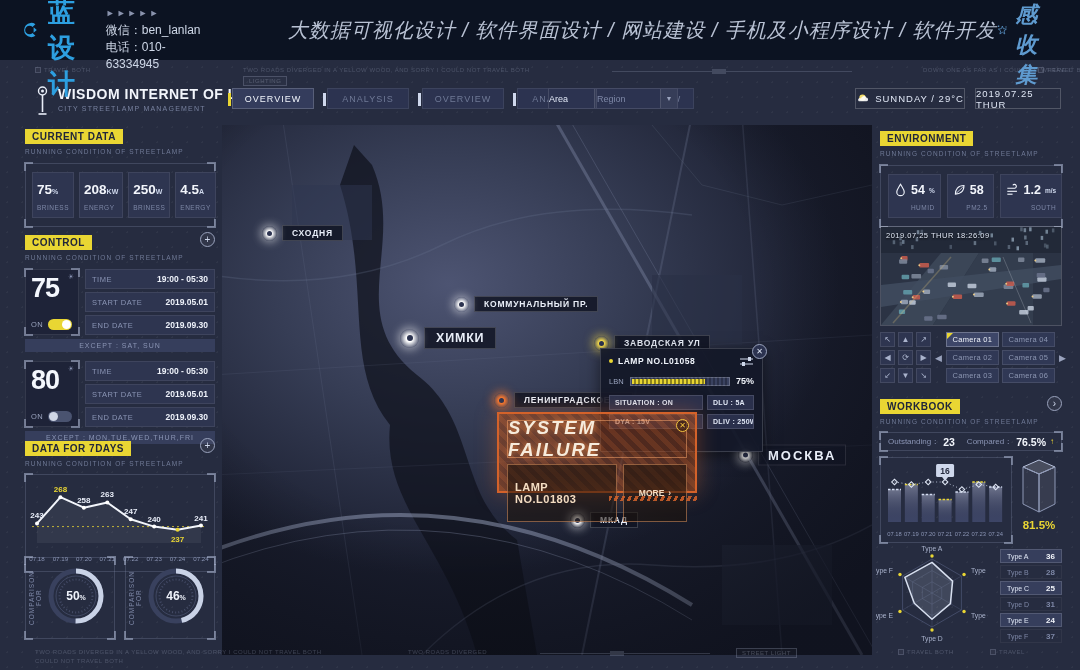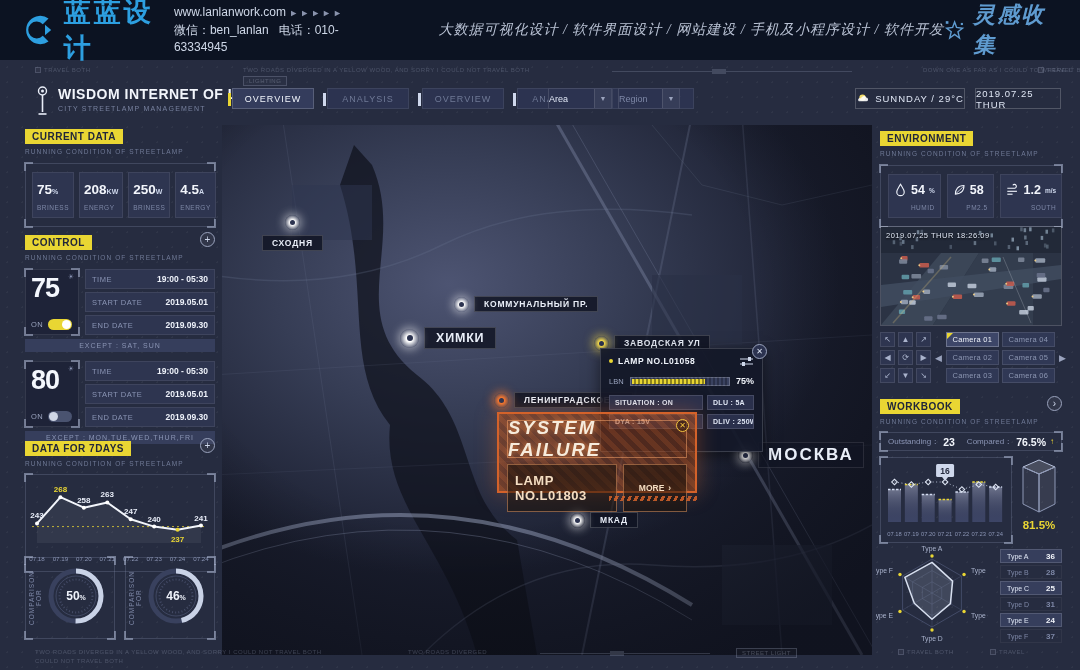--- a/index.html
+++ b/index.html
@@ -5,21 +5,21 @@
   *{box-sizing:border-box;margin:0;padding:0}
   html,body{width:1080px;height:670px;overflow:hidden}
   body{font-family:"Liberation Sans","DejaVu Sans",sans-serif;background:#272d42;position:relative;color:#e8edf8}
 
   
   .banner{position:absolute;left:0;top:0;width:1080px;height:60px;background:#0c1322;display:flex;align-items:center;padding:0 22px;z-index:40}
   .logo-wrap{display:flex;align-items:center;gap:10px}
   .logo-text{color:#2d9fe0;font-size:27px;font-weight:bold;letter-spacing:3px}
   .contact{margin-left:4px;font-size:12px;color:#cfd8e8;line-height:17px}
   .contact .arrows{color:#8a93ad;font-size:9px;letter-spacing:2px}
-  .services{margin-left:70px;font-family:Liberation Serif, serif;font-style:italic;font-size:14px;color:#b9c2d4;letter-spacing:1px;white-space:nowrap}
+  .services{margin-left:70px;font-family:Liberation Sans, sans-serif;font-style:italic;font-size:20px;color:#b9c2d4;letter-spacing:1px;white-space:nowrap}
   .collect{margin-left:auto;display:flex;align-items:center;gap:8px;color:#5f9bd0;font-family:"Liberation Serif","DejaVu Serif",serif;font-weight:bold;font-style:italic;font-size:22px;letter-spacing:2px}
 
   
   .dash{position:absolute;left:0;top:60px;width:1080px;height:610px;background:#262c40;background-image:radial-gradient(rgba(255,255,255,.045) 1px,transparent 1px);background-size:15px 15px}
   .decor{position:absolute;font-size:6px;color:#aab3cc;opacity:.28;letter-spacing:.5px;white-space:nowrap}
   .cb{display:inline-block;width:6px;height:6px;border:1px solid #aab3cc;margin-right:3px;vertical-align:-1px;background:rgba(255,255,255,.15)}
   .mini-badge{display:inline-block;border:1px solid #aab3cc;padding:1px 5px;font-size:6px;color:#cfd8ec;background:rgba(255,255,255,.08)}
   .hline{position:absolute;height:1px;background:#aab3cc;opacity:.22}
   .hline .knob{position:absolute;top:-2px;width:14px;height:5px;background:#aab3cc}
 
@@ -88,21 +88,21 @@
   .map{position:absolute;left:222px;top:65px;width:650px;height:530px;overflow:hidden;background:radial-gradient(ellipse 60% 55% at 35% 30%,#4d5472 0%,#363d55 45%,#1a1e2f 100%)}
   .map-pin{position:absolute;display:flex;align-items:center;gap:5px;transform:translate(0,-50%);z-index:3}
   .pin-dot{width:15px;height:15px;border-radius:50%;background:radial-gradient(circle,#ffffff 25%,rgba(255,255,255,.25) 65%,transparent 75%);box-shadow:0 0 9px 2px rgba(255,255,255,.45);position:relative}
   .pin-dot::after{content:"";position:absolute;left:5px;top:5px;width:5px;height:5px;border-radius:50%;background:#2c3350}
   .map-pin.yellow .pin-dot{background:radial-gradient(circle,#ffe34d 25%,rgba(255,227,77,.25) 65%,transparent 75%);box-shadow:0 0 9px 2px rgba(255,227,77,.5)}
   .map-pin.orange .pin-dot{background:radial-gradient(circle,#ff7a2e 25%,rgba(255,122,46,.3) 65%,transparent 75%);box-shadow:0 0 9px 2px rgba(255,122,46,.55)}
   .pin-label{background:rgba(16,20,34,.82);border:1px solid rgba(255,255,255,.18);padding:2px 9px;font-size:8.5px;font-weight:bold;letter-spacing:.8px;color:#e9eef8;white-space:nowrap}
   .map-pin.lg .pin-label{font-size:12.5px;padding:3px 11px}
   .map-pin.lg .pin-dot{width:19px;height:19px}
   .map-pin.lg .pin-dot::after{left:6.5px;top:6.5px;width:6px;height:6px}
-  .map-pin.xl .pin-label{font-size:17px;background:rgba(16,20,34,.55);border-color:rgba(255,255,255,.1);letter-spacing:2px}
+  .map-pin.xl .pin-label{font-size:13px;background:rgba(16,20,34,.55);border-color:rgba(255,255,255,.1);letter-spacing:2px}
 
   
   .lamp-pop{position:absolute;left:378px;top:223px;width:163px;height:104px;background:rgba(19,24,40,.93);border:1px solid rgba(255,255,255,.16);box-shadow:0 4px 14px rgba(0,0,0,.5);z-index:5;padding:7px 8px}
   .lp-close{position:absolute;right:-5px;top:-5px;width:15px;height:15px;border-radius:50%;background:#2c3350;border:1px solid #9aa3bd;color:#dfe6f4;font-size:8px;line-height:13px;text-align:center}
   .lp-head{display:flex;align-items:center;gap:5px}
   .lp-dot{width:4px;height:4px;border-radius:50%;background:#e9d633}
   .lp-title{font-size:8.5px;font-weight:bold;letter-spacing:.5px;color:#f0f4fb}
   .lp-bar-row{display:flex;align-items:center;gap:6px;margin-top:10px}
   .lp-bar-label{font-size:7.5px;color:#9aa3bd}
   .lp-bar{flex:1;height:9px;border:1px solid rgba(255,255,255,.22);background:repeating-linear-gradient(90deg,#3a4260 0 2px,#2a3048 2px 4px);position:relative}
@@ -112,21 +112,21 @@
   .lp-field{background:rgba(44,51,80,.9);border:1px solid rgba(255,255,255,.13);font-size:7px;letter-spacing:.3px;color:#dfe6f4;padding:3px 5px;font-weight:bold;white-space:nowrap;overflow:hidden}
 
   
   .fail-pop{position:absolute;left:275px;top:287px;width:200px;height:81px;z-index:6;border:2px solid #d4622a;background:
      repeating-linear-gradient(45deg,rgba(255,120,40,.16) 0 5px,rgba(120,50,15,.12) 5px 10px),rgba(150,62,22,.42);
      box-shadow:0 0 20px rgba(230,110,40,.35), inset 0 0 18px rgba(255,130,50,.25);padding:6px 8px}
   .fp-inner{border:1px solid rgba(255,170,110,.5);height:38px;display:flex;align-items:center;justify-content:center}
   .fp-title{font-size:18.5px;font-weight:bold;font-style:italic;letter-spacing:2px;color:#f7ecdc;text-shadow:0 0 7px rgba(255,150,70,.9)}
   .fp-close{position:absolute;right:6px;top:5px;width:13px;height:13px;border-radius:50%;border:1px solid #f3c33f;color:#f3c33f;font-size:8px;line-height:11px;text-align:center;background:rgba(40,20,8,.5)}
   .fp-row{display:flex;gap:6px;margin-top:6px}
-  .fp-lamp{flex:1;background:rgba(30,18,10,.55);border:1px solid rgba(255,170,110,.45);font-size:13px;font-weight:bold;color:#f4ddc2;padding:8px 7px;letter-spacing:.5px}
+  .fp-lamp{flex:1;background:rgba(30,18,10,.55);border:1px solid rgba(255,170,110,.45);font-size:11px;font-weight:bold;color:#f4ddc2;padding:16px 7px;letter-spacing:.5px}
   .fp-more{width:64px;background:rgba(30,18,10,.55);border:1px solid rgba(255,170,110,.45);font-size:8.5px;font-weight:bold;color:#f4ddc2;display:flex;align-items:center;justify-content:center;gap:4px}
   .fp-hatch{position:absolute;right:-2px;bottom:-10px;width:88px;height:5px;background:repeating-linear-gradient(115deg,#d4622a 0 3px,transparent 3px 6px);opacity:.85}
 
   
   .p-env{position:absolute;left:880px;top:68px;width:182px}
   .env-grid{margin-top:8px;padding:8px 7px;display:grid;grid-template-columns:repeat(3,1fr);gap:6px}
   .env-cell{background:#2e3550;border:1px solid rgba(255,255,255,.08);padding:8px 5px 6px}
   .env-top{display:flex;align-items:center;gap:4px}
   .env-cell .v{font-size:12.5px;font-weight:bold;color:#f2f5fb}
   .env-cell .u{font-size:6.5px;font-weight:bold;color:#cfd8ec}
@@ -220,21 +220,21 @@
     <div class="tab">ANALYSIS</div>
     <div class="tab">OVERVIEW</div>
     <div class="tab">ANALYSIS</div>
     <div class="tab">OVERVIEW</div>
   </div>
 
   <div class="select" style="left:548px;width:64px">
     <span style="color:#dfe6f4">Area</span>
     <span class="caret">▼</span>
   </div>
-  <div class="select" style="left:618px;width:62px;color:#7d87a6">
+  <div class="select" style="left:596px;width:82px;color:#7d87a6">
     <span>Region</span>
     <span class="caret">▼</span>
   </div>
 
   <div class="infobox" style="left:855px;width:110px">
     <svg width="13" height="13" viewBox="0 0 14 14">
       <circle cx="7" cy="6" r="3.4" fill="#f4de6a"></circle>
       <path d="M3 10 h8 a2 2 0 0 0 0 -4 a3 3 0 0 0 -5.6 1 A1.8 1.8 0 0 0 3 10 Z" fill="#ffffff" opacity=".9"></path>
     </svg>
     <span>SUNNDAY  /  29°C</span>
@@ -304,21 +304,21 @@
       </div>
       <div class="fp-row">
         <div class="fp-lamp">LAMP NO.L01803</div>
         <div class="fp-more">
           <span>MORE</span>
             <span>›</span>
         </div>
       </div>
       <div class="fp-hatch"></div>
     </div>
-  <div class="map-pin white sm" style="left: 40px; top: 108px; flex-direction: column;">
+  <div class="map-pin white sm" style="left: 40px; top: 108px;">
         <span class="pin-dot"></span>
         <span class="pin-label">СХОДНЯ</span>
       </div>
       <div class="map-pin white sm" style="left: 232px; top: 163px; margin-top: 16px;">
         <span class="pin-dot"></span>
         <span class="pin-label">КОММУНАЛЬНЫЙ ПР.</span>
       </div>
       <div class="map-pin white lg" style="left: 178px; top: 213px;">
         <span class="pin-dot"></span>
         <span class="pin-label">ХИМКИ</span>

